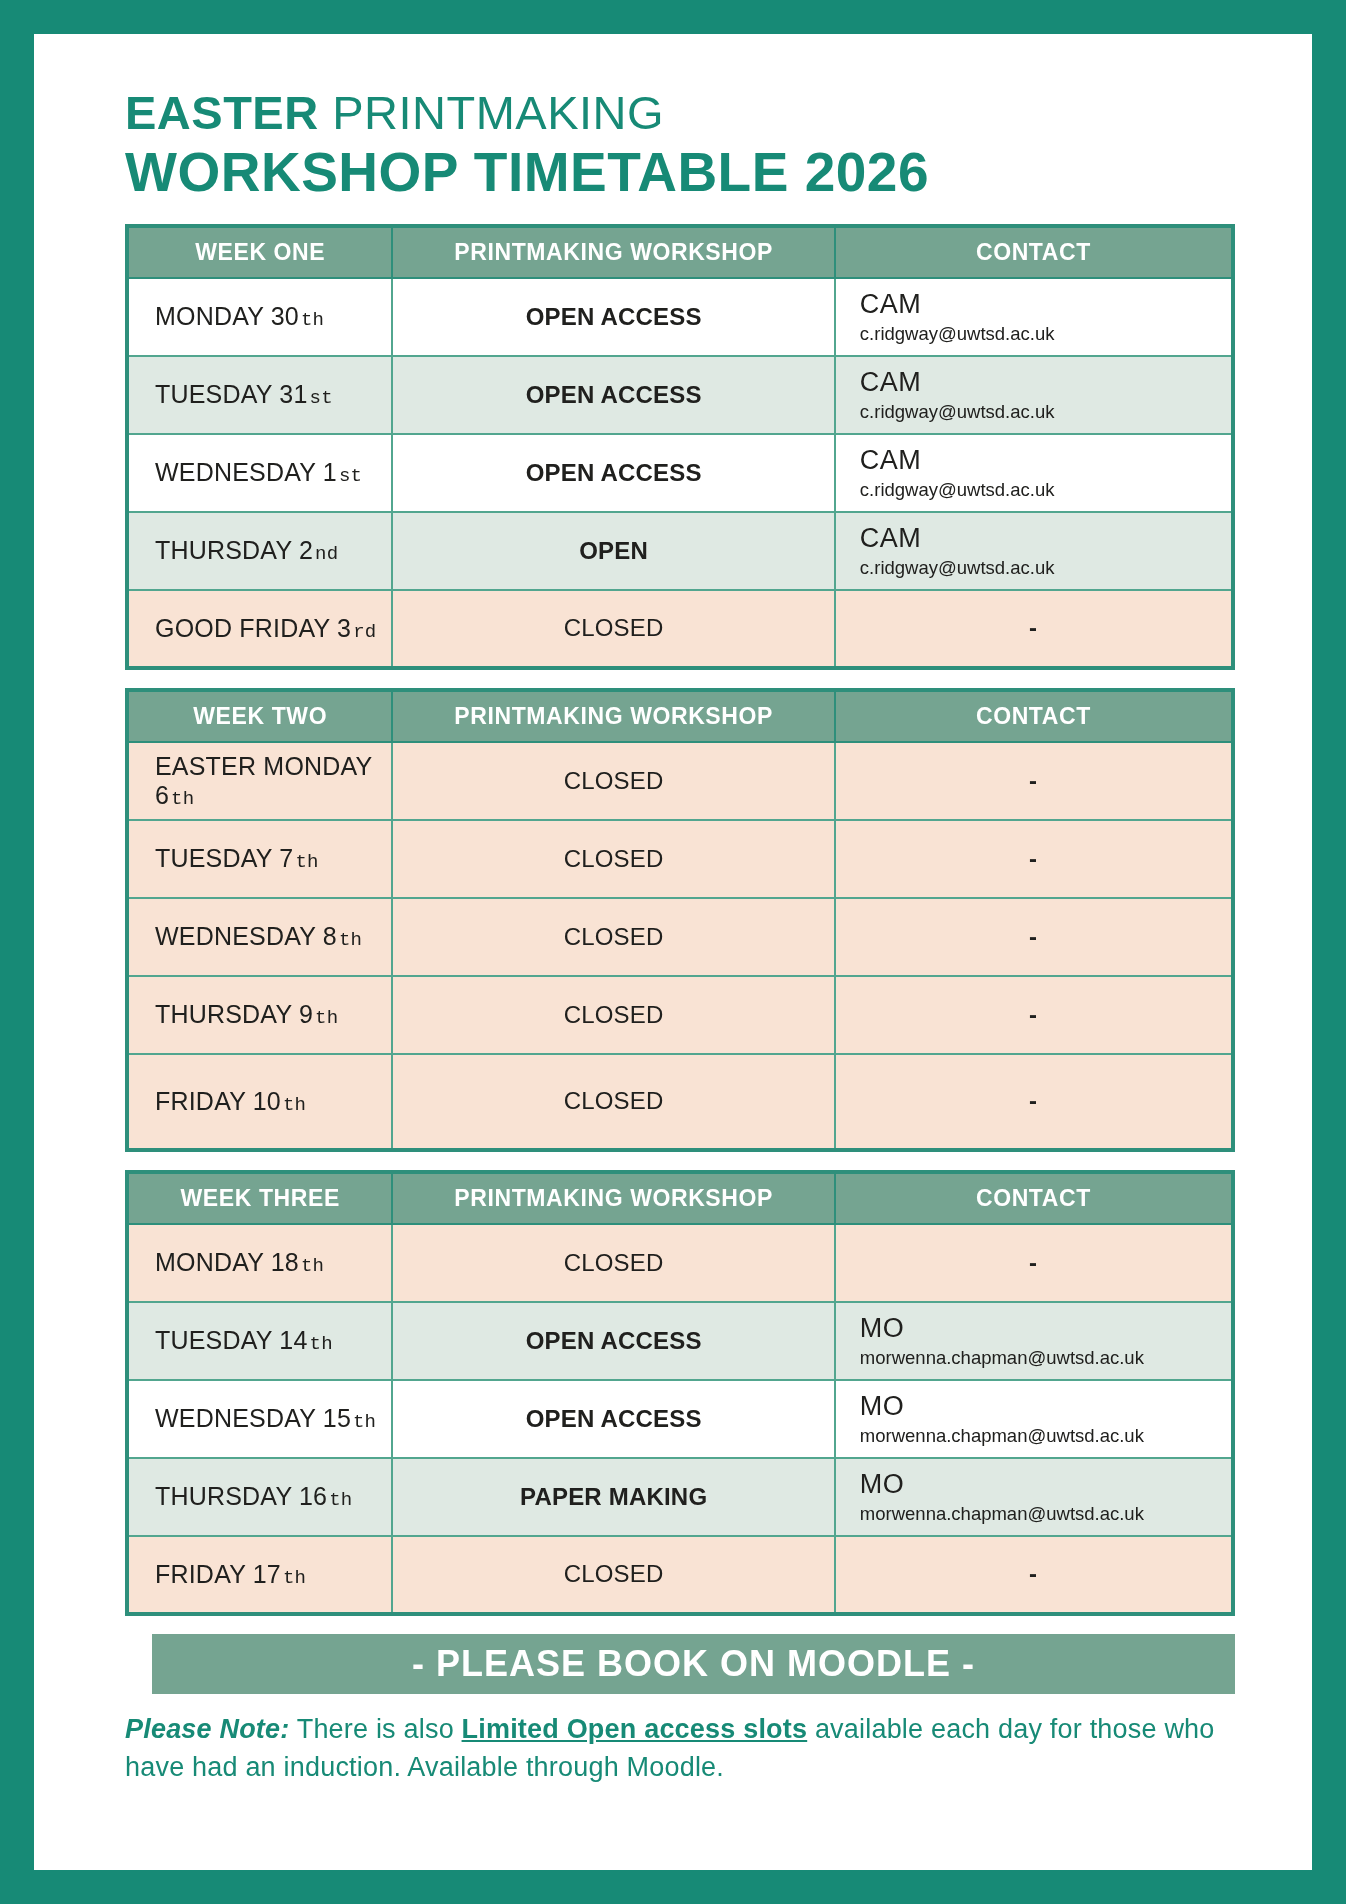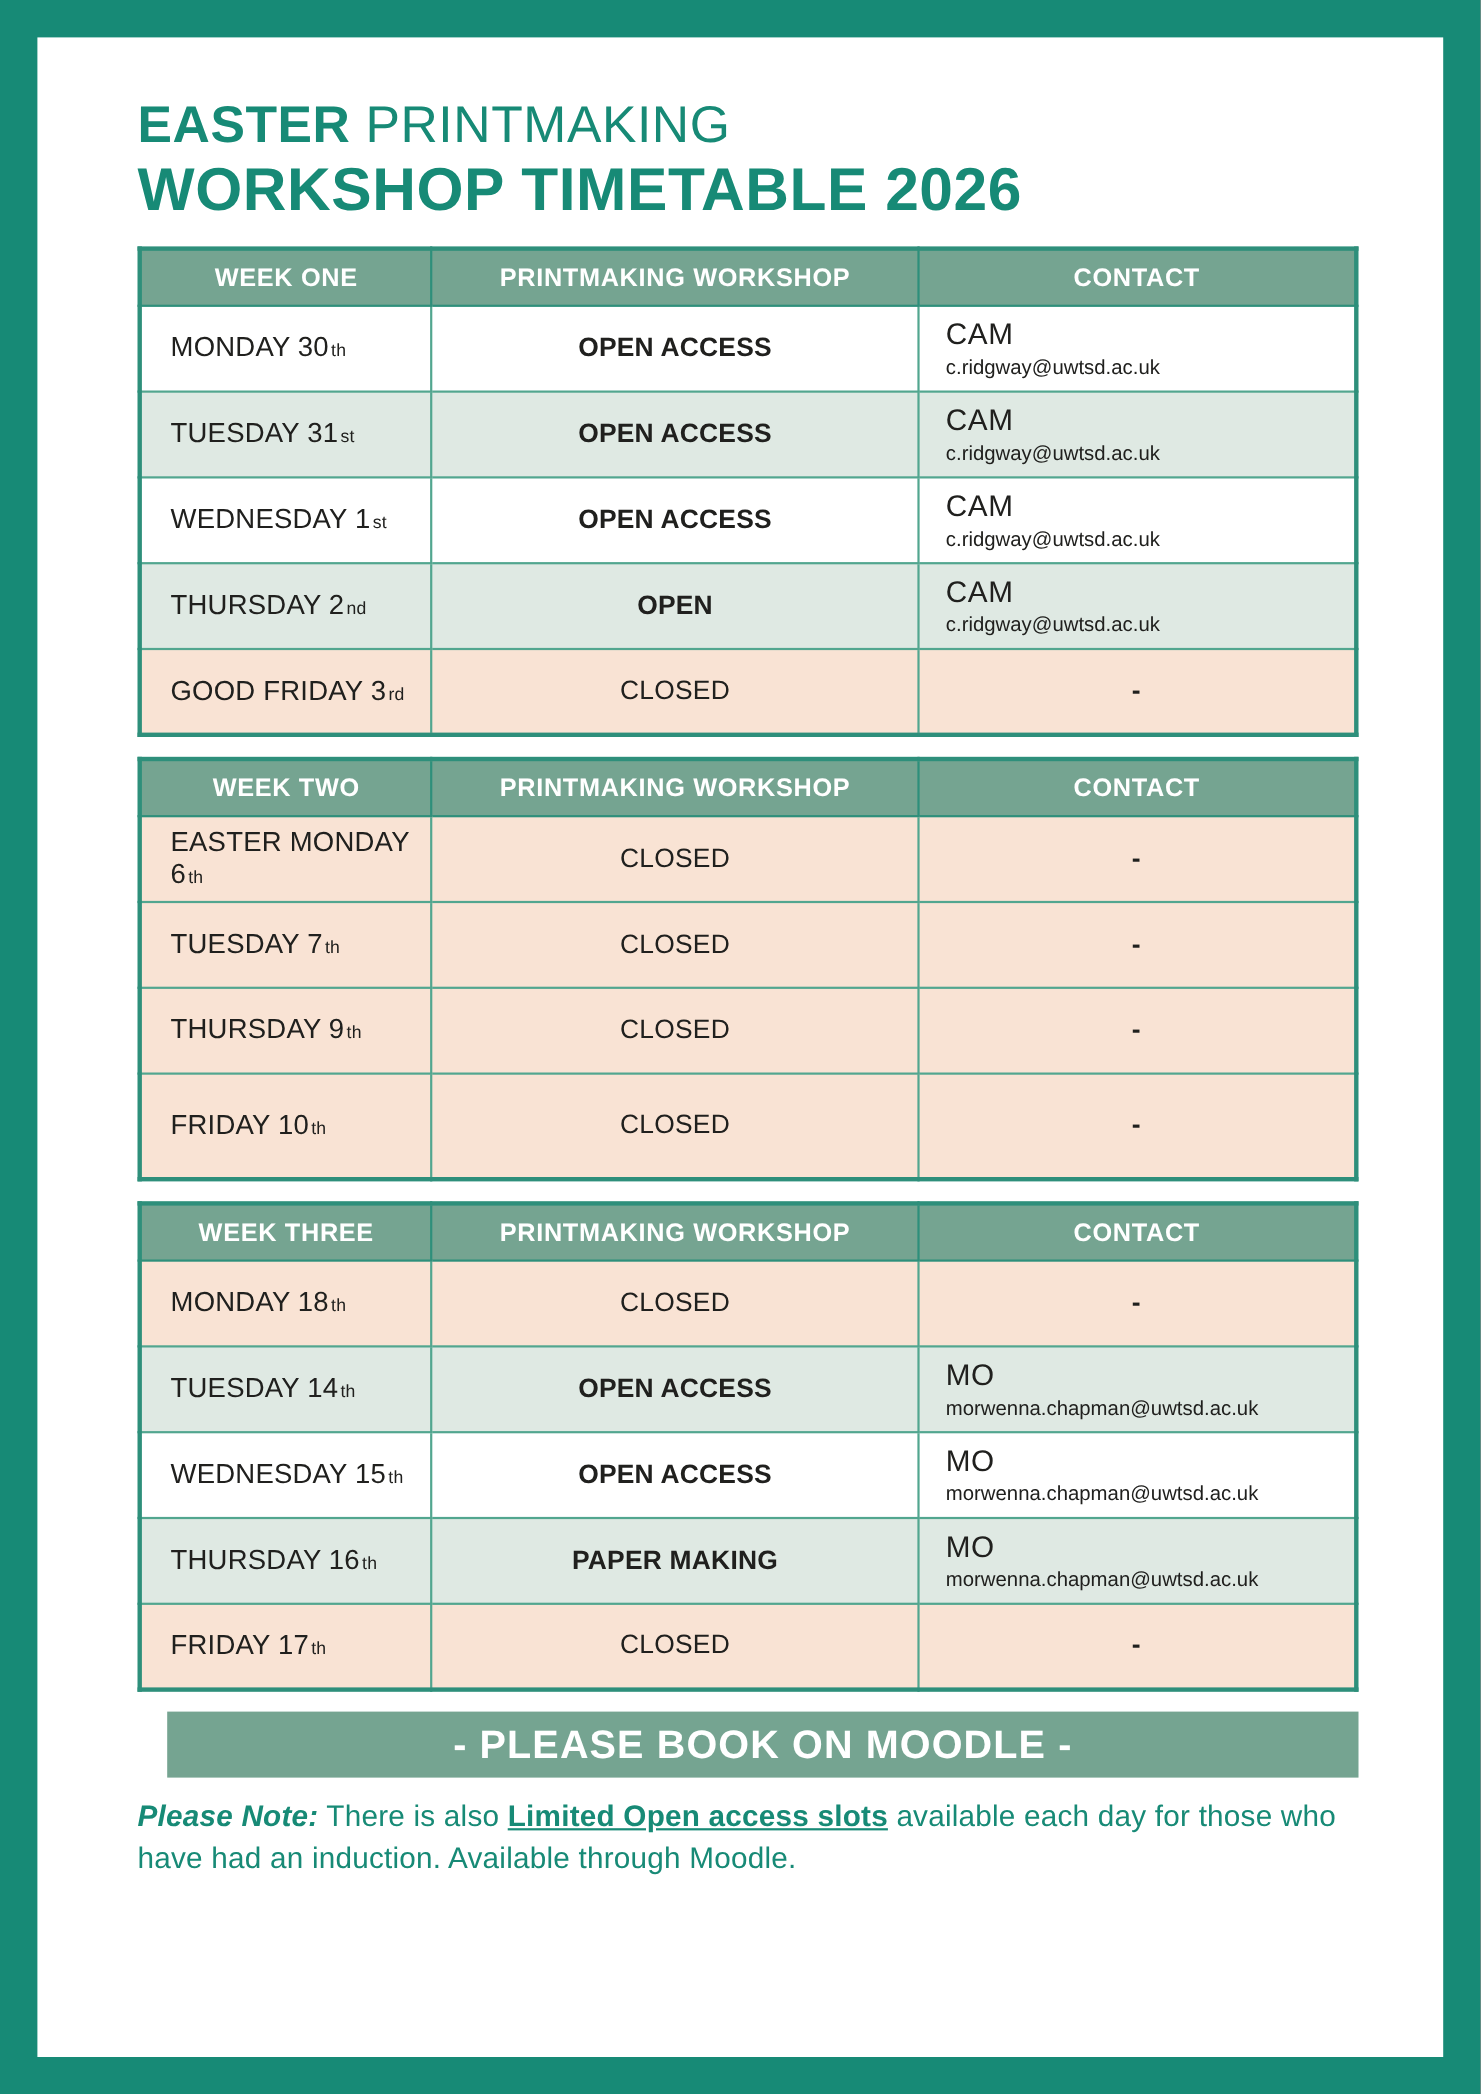--- a/index.html
+++ b/index.html
@@ -29,21 +29,21 @@
   col.c-day{width:24%;} col.c-work{width:40%;} col.c-contact{width:36%;}
   th{background:var(--header-sage);color:var(--white);font-size:23px;font-weight:bold;
     letter-spacing:0.6px;height:52px;border:2px solid var(--border-dark);text-align:center;}
   td{height:78px;border:2px solid var(--border-light);color:var(--text-dark);
     background:var(--white);vertical-align:middle;}
   tr.tall td{height:96px;}
   tr.bg-green td{background:var(--row-green);}
   tr.bg-peach td{background:var(--row-peach);}
   tr.bg-white td{background:var(--white);}
   .day-cell{padding-left:26px;text-align:left;font-size:25px;letter-spacing:0.2px;}
-  .day-suffix{font-size:16px;margin-left:2px;}
+  .day-suffix{font-size:19px;margin-left:2px;font-family:Liberation Mono, monospace;}
   .workshop-cell{text-align:center;font-size:24px;letter-spacing:0.2px;}
   .workshop-cell.bold{font-weight:bold;}
   .contact-cell{padding-left:24px;text-align:left;}
   .contact-cell.dash{text-align:center;padding-left:0;font-weight:bold;font-size:24px;}
   .contact-name{font-size:27px;margin-bottom:3px;letter-spacing:0.5px;}
   .contact-email{font-size:18.5px;}
 
   .banner{margin-top:6px;height:60px;background:var(--header-sage);display:flex;
     align-items:center;justify-content:center;color:var(--white);font-weight:bold;
     font-size:36px;letter-spacing:1px;margin-left:27px;}
@@ -138,20 +138,25 @@
     <td class="workshop-cell">CLOSED</td>
     <td class="contact-cell dash">-</td>
   </tr>
 
   <tr class="bg-peach">
     <td class="day-cell"><span class="day-main">TUESDAY 7</span><span class="day-suffix">th</span></td>
     <td class="workshop-cell">CLOSED</td>
     <td class="contact-cell dash">-</td>
   </tr>
 
+  <tr class="bg-peach">
+    <td class="day-cell"><span class="day-main">WEDNESDAY 8</span><span class="day-suffix">th</span></td>
+    <td class="workshop-cell">CLOSED</td>
+    <td class="contact-cell dash">-</td>
+  </tr>
 
   <tr class="bg-peach">
     <td class="day-cell"><span class="day-main">THURSDAY 9</span><span class="day-suffix">th</span></td>
     <td class="workshop-cell">CLOSED</td>
     <td class="contact-cell dash">-</td>
   </tr>
 
   <tr class="bg-peach tall">
     <td class="day-cell"><span class="day-main">FRIDAY 10</span><span class="day-suffix">th</span></td>
     <td class="workshop-cell">CLOSED</td>

